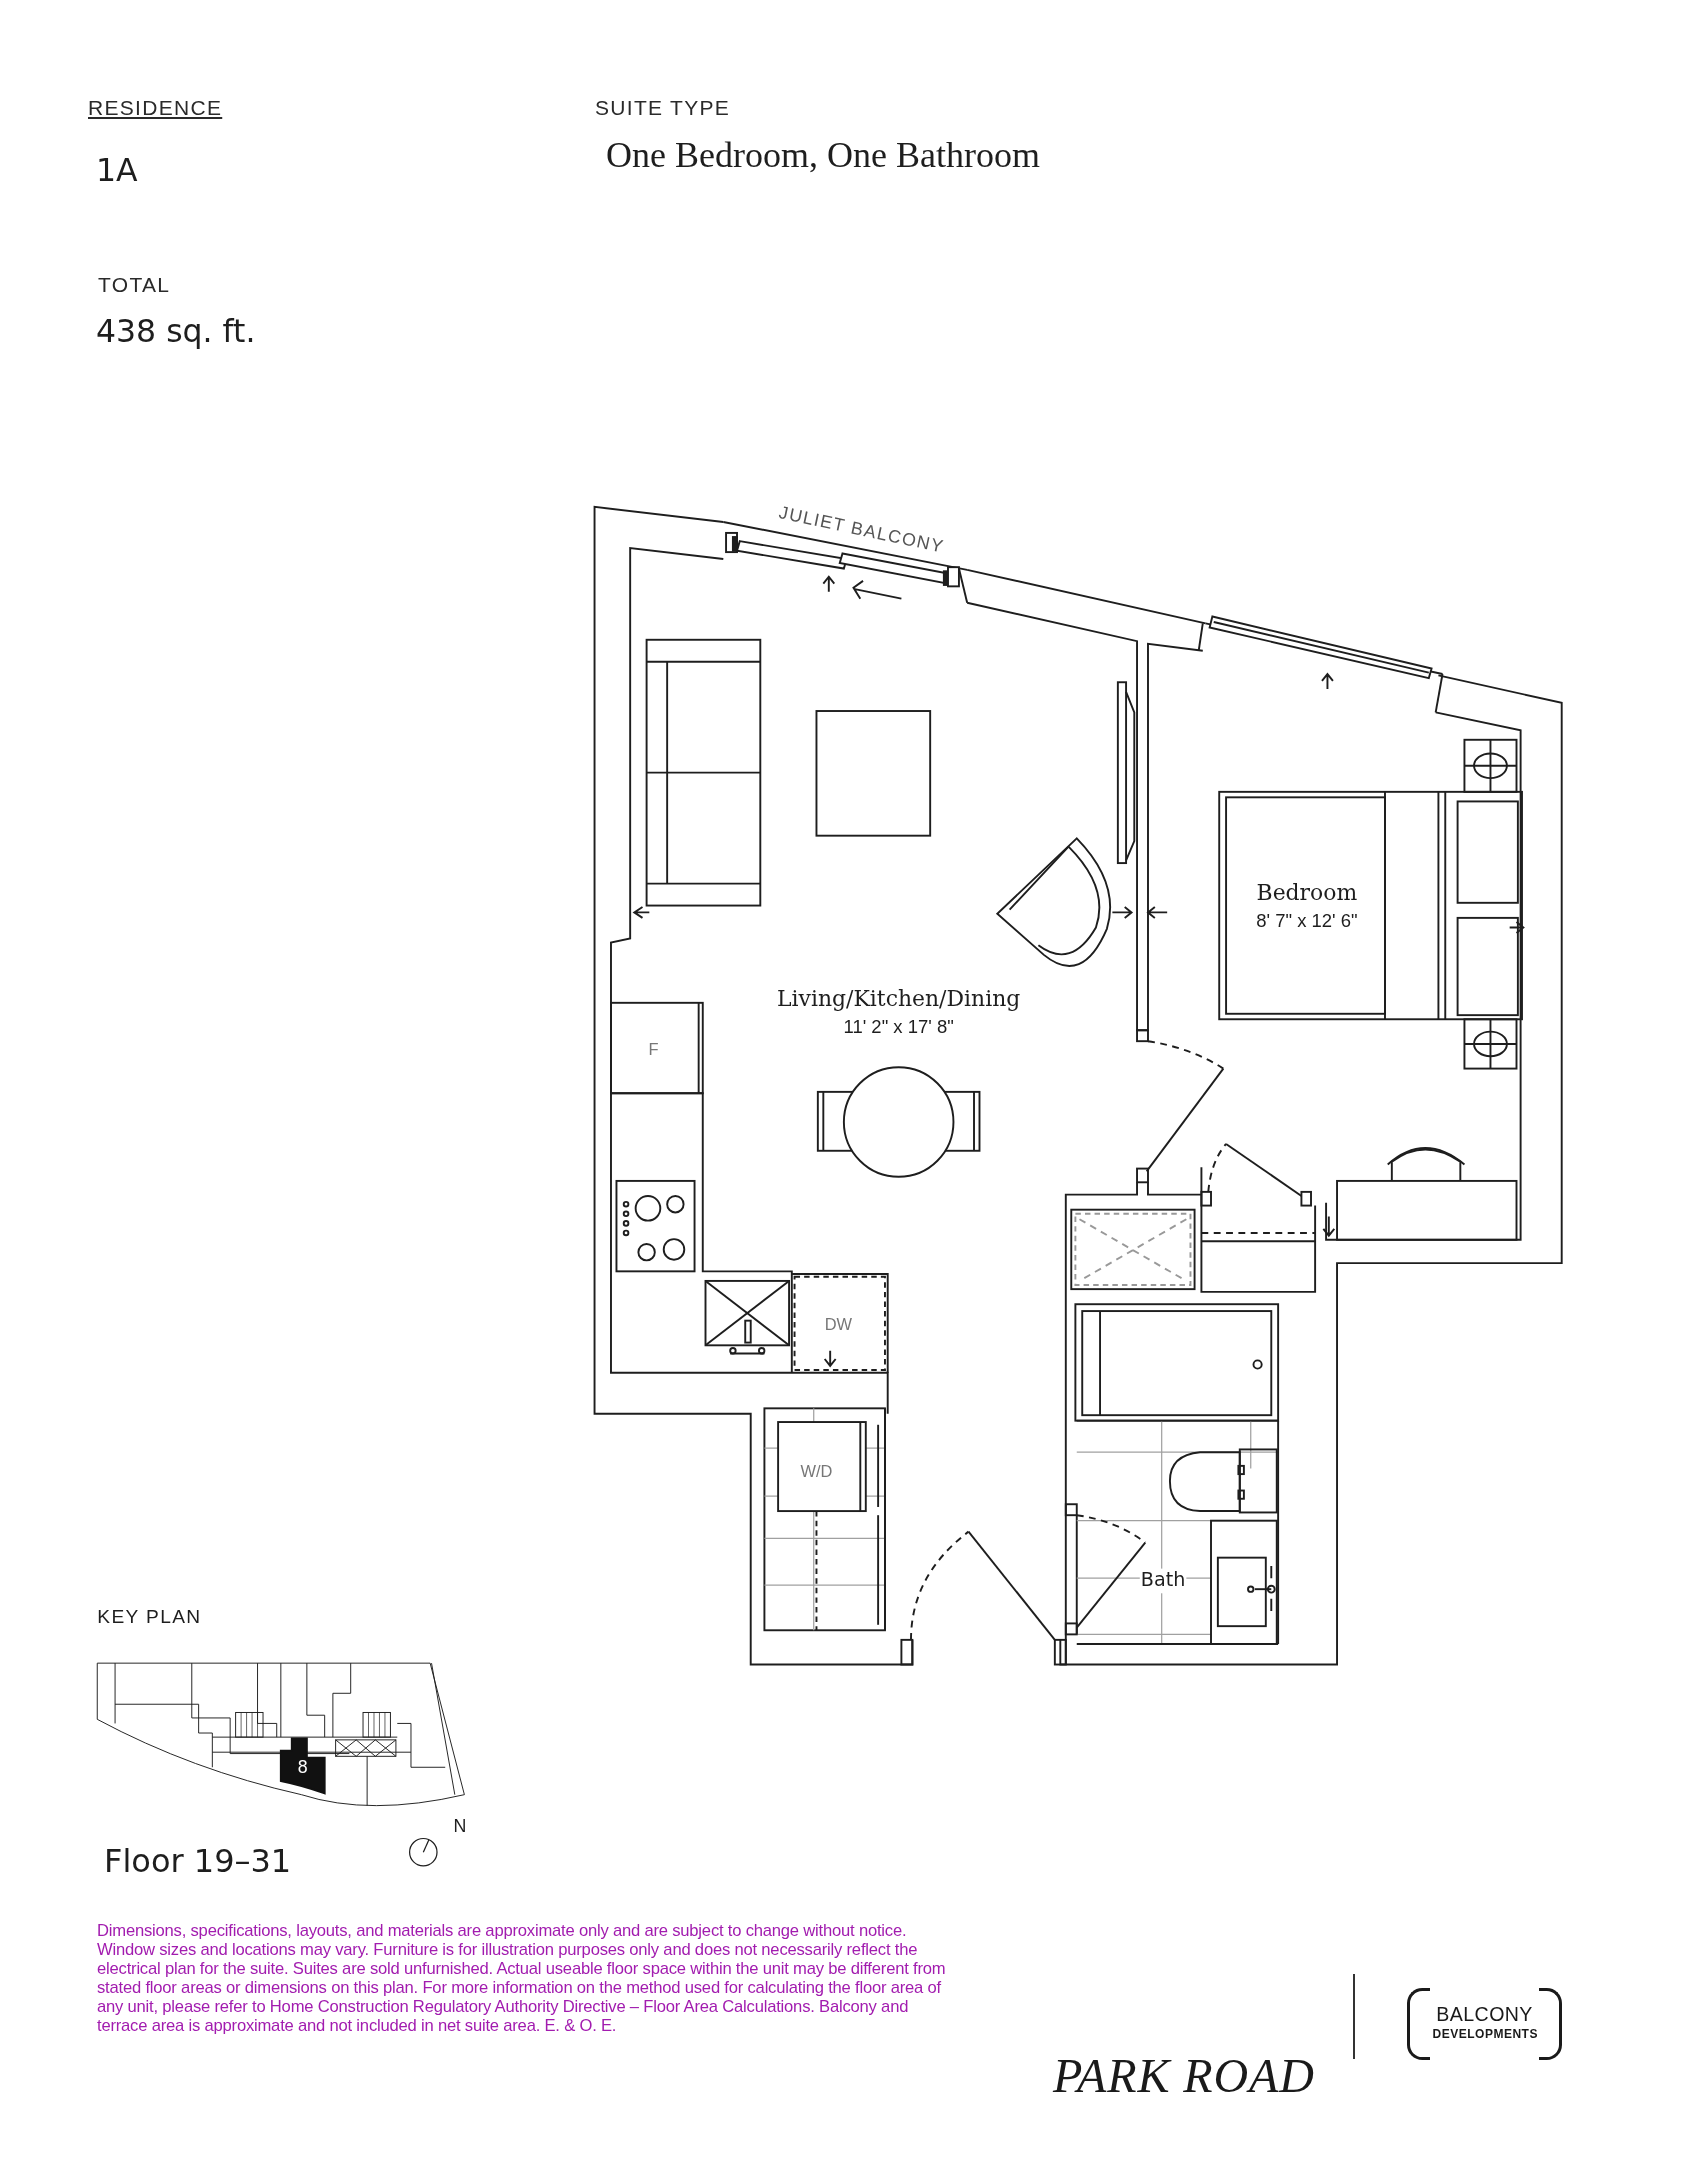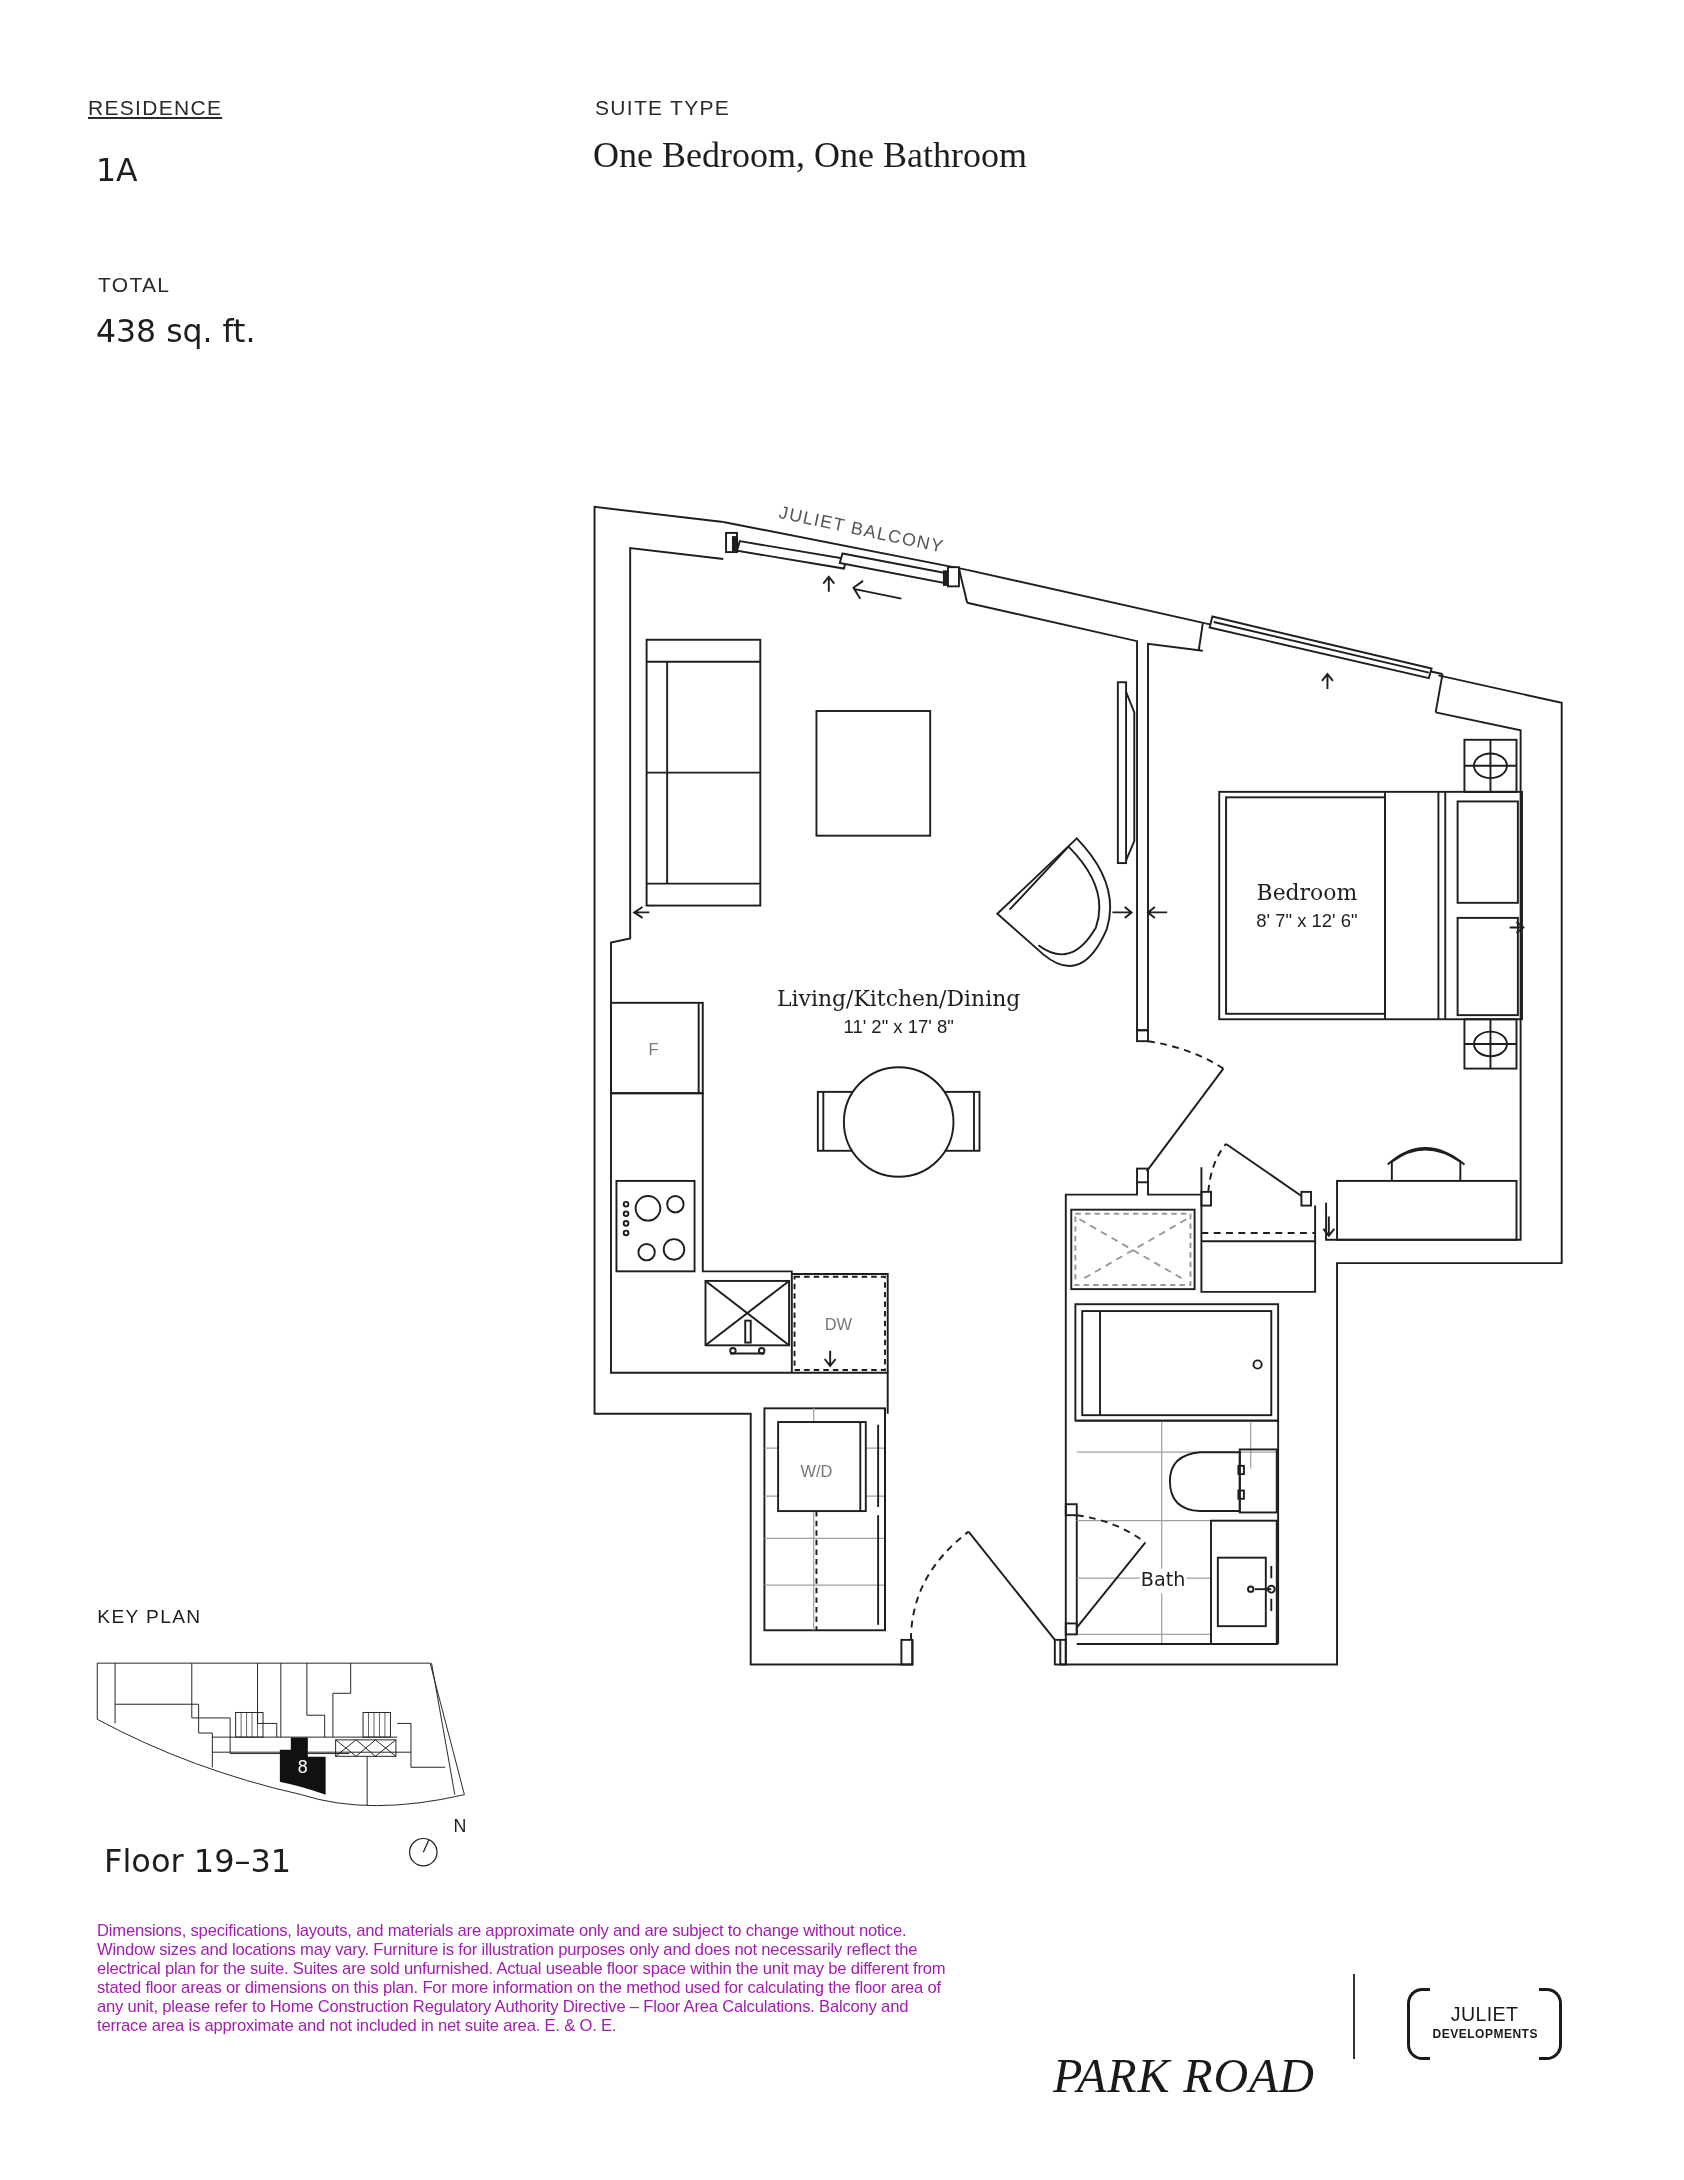--- a/index.html
+++ b/index.html
@@ -1,19 +1,19 @@
 <!DOCTYPE html>
 <html style="font-size:13.6px"><head>
 <meta charset="utf-8">
 <style>
   html, body { margin:0; padding:0; background:#ffffff; }
   body { width:1685px; height:2181px; position:relative; overflow:hidden; font-family:"Liberation Sans", sans-serif; color:#1e1e1e; }
   .label { position:absolute; font-family:"Liberation Sans", sans-serif; font-size:21px; letter-spacing:1.3px; color:#2a2a2a; }
   .value { position:absolute; font-family:"DejaVu Sans", sans-serif; font-size:31.5px; color:#1e1e1e; }
-  .value.serif { font-family:"Liberation Serif", serif; font-size:36px; }
+  .value.serif { font-family:"Liberation Serif", serif; font-size:36px;margin-left:13px; }
   #plan { position:absolute; left:0; top:0; width:1685px; height:2181px; }
   .floor-label { position:absolute; font-family:"DejaVu Sans", sans-serif; font-size:32px; color:#1e1e1e; }
   .disclaimer { position:absolute; left:97px; top:1921px; width:852px; font-family:"Liberation Sans", sans-serif; font-size:16.6px; line-height:19px; color:#a21caf; letter-spacing:-0.2px; }
   .brand { position:absolute; font-family:"Liberation Serif", serif; font-size:48px; letter-spacing:0.9px; color:#1a1a1a; left:1053px; top:2048px;font-style:italic; }
   .brand-divider { position:absolute; left:1353px; top:1974px; width:1.7px; height:85px; background:#333; }
   .capital-logo { position:absolute; left:1407px; top:1985px; width:155px; height:68px; }
   .capital-logo .bracket-l, .capital-logo .bracket-r { position:absolute; top:0; width:20.4px; height:66px; border:3.4px solid #1a1a1a; }
   .capital-logo .bracket-l { left:0; border-right:none; border-radius:15.3px 0 0 15.3px; }
   .capital-logo .bracket-r { right:0; border-left:none; border-radius:0 15.3px 15.3px 0; }
   .capital-logo .cap-main { position:absolute; left:25.6px; width:104px; top:15.3px; text-align:center; font-family:"Liberation Sans", sans-serif; font-size:19.6px; letter-spacing:0.4px; color:#1a1a1a; }
@@ -308,17 +308,17 @@
   </g>
 </svg>
 
 <div class="floor-label" style="left:104px; top:1842px;">Floor 19–31</div>
 
 <div class="disclaimer">Dimensions, specifications, layouts, and materials are approximate only and are subject to change without notice. Window sizes and locations may vary. Furniture is for illustration purposes only and does not necessarily reflect the electrical plan for the suite. Suites are sold unfurnished. Actual useable floor space within the unit may be different from stated floor areas or dimensions on this plan. For more information on the method used for calculating the floor area of any unit, please refer to Home Construction Regulatory Authority Directive – Floor Area Calculations. Balcony and terrace area is approximate and not included in net suite area. E. &amp; O. E.</div>
 <div class="brand">PARK ROAD</div>
 <div class="brand-divider"></div>
 <div class="capital-logo" style="top:1988px;">
   <div class="bracket-l"></div>
-  <div class="cap-main">JULIET</div>
+  <div class="cap-main">BALCONY</div>
   <div class="cap-sub">DEVELOPMENTS</div>
   <div class="bracket-r"></div>
 </div>
 
 
 </body></html>

